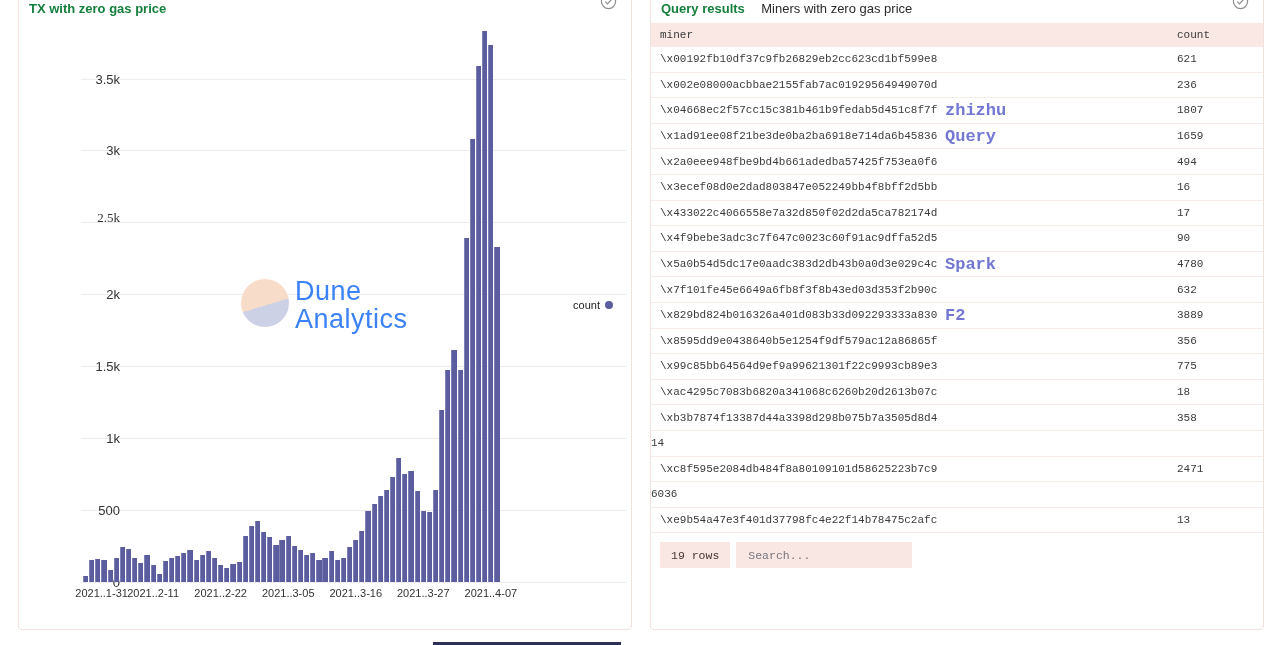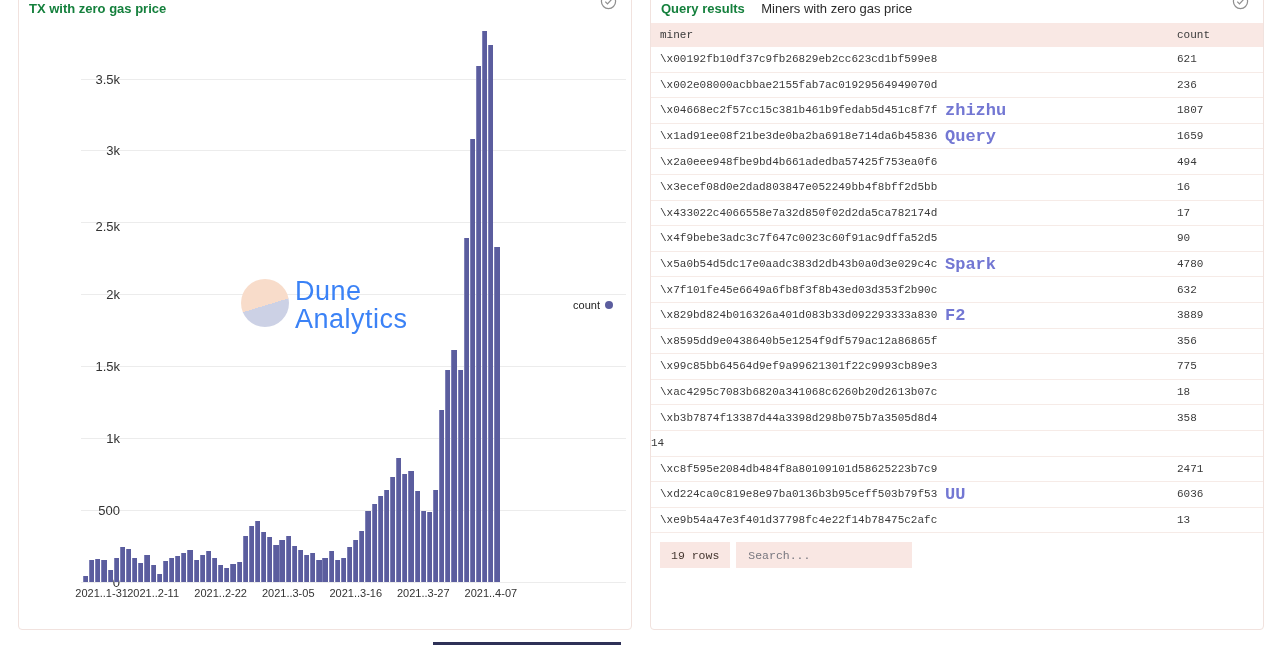--- a/index.html
+++ b/index.html
@@ -67,21 +67,21 @@
       <div class="y-label" style="top: 561px;">0</div>
       <div class="gridline" style="top: 489.077px;"></div>
       <div class="y-label" style="top: 489.077px;">500</div>
       <div class="gridline" style="top: 417.154px;"></div>
       <div class="y-label" style="top: 417.154px;">1k</div>
       <div class="gridline" style="top: 345.231px;"></div>
       <div class="y-label" style="top: 345.231px;">1.5k</div>
       <div class="gridline" style="top: 273.308px;"></div>
       <div class="y-label" style="top: 273.308px;">2k</div>
       <div class="gridline" style="top: 201.385px;"></div>
-      <div class="y-label" style="top: 205px;">2.5k</div>
+      <div class="y-label" style="top: 197px; font-family: Liberation Serif, serif;">2.5k</div>
       <div class="gridline" style="top: 129.462px;"></div>
       <div class="y-label" style="top: 129.462px;">3k</div>
       <div class="gridline" style="top: 57.5385px;"></div>
       <div class="y-label" style="top: 57.5385px;">3.5k</div>
       <div class="bar" title="count: 45" style="left: 2px; width: 5.2px; height: 6.47308px;"></div>
       <div class="bar" title="count: 150" style="left: 8.14px; width: 5.2px; height: 21.5769px;"></div>
       <div class="bar" title="count: 160" style="left: 14.28px; width: 5.2px; height: 23.0154px;"></div>
       <div class="bar" title="count: 150" style="left: 20.42px; width: 5.2px; height: 21.5769px;"></div>
       <div class="bar" title="count: 85" style="left: 26.56px; width: 5.2px; height: 12.2269px;"></div>
       <div class="bar" title="count: 165" style="left: 32.7px; width: 5.2px; height: 23.7346px;"></div>
@@ -284,24 +284,20 @@
         <div class="tbl-row">
           <div class="col-count cell-text mono">14</div>
         </div>
         <div class="tbl-row">
           <div class="col-miner cell-text mono" style="position: relative;">
             <span>\xc8f595e2084db484f8a80109101d58625223b7c9</span>
           </div>
           <div class="col-count cell-text mono">2471</div>
         </div>
         <div class="tbl-row">
-          <div class="col-miner cell-text mono" style="position: relative;">
-            <span>\xd224ca0c819e8e97ba0136b3b95ceff503b79f53</span>
-            <span class="miner-tag">UU</span>
-          </div>
           <div class="col-count cell-text mono">6036</div>
         </div>
         <div class="tbl-row">
           <div class="col-miner cell-text mono" style="position: relative;">
             <span>\xe9b54a47e3f401d37798fc4e22f14b78475c2afc</span>
           </div>
           <div class="col-count cell-text mono">13</div>
         </div>
       </div>
   </div>

